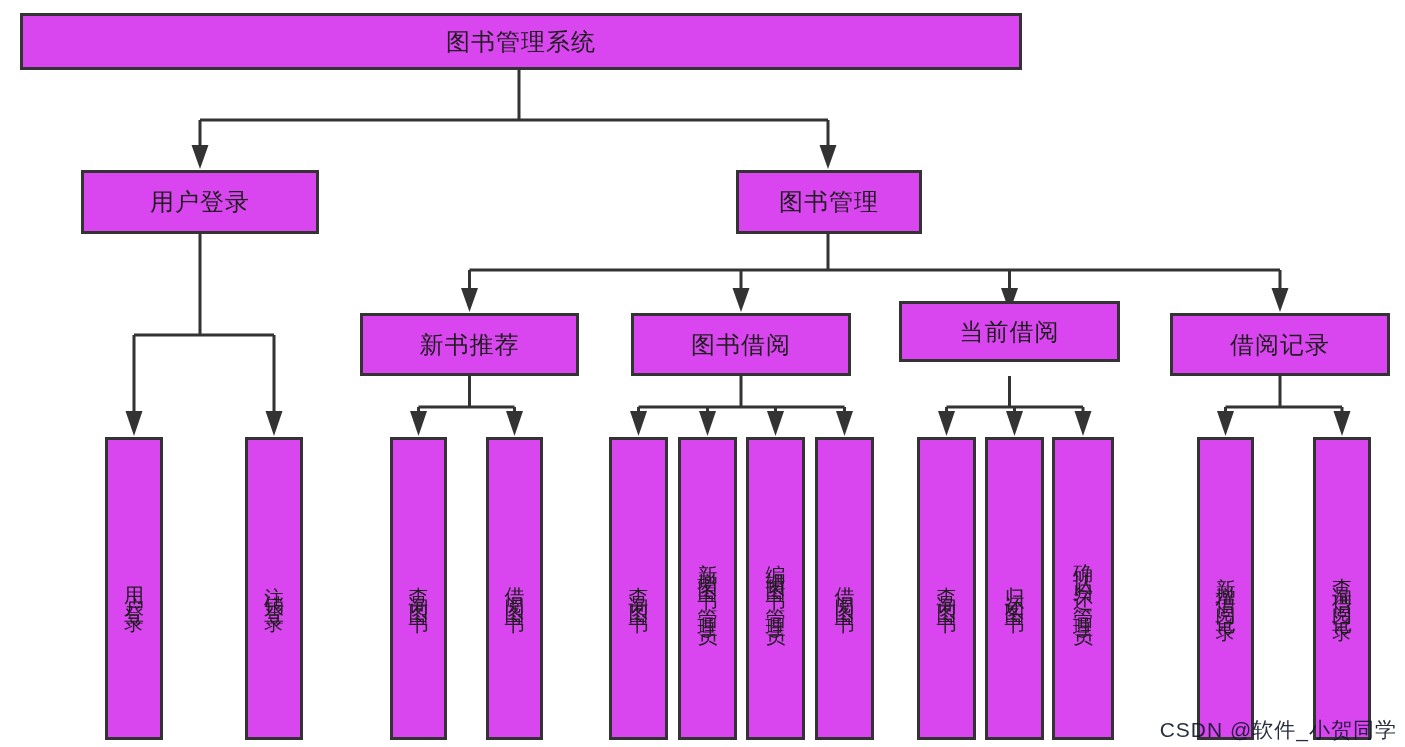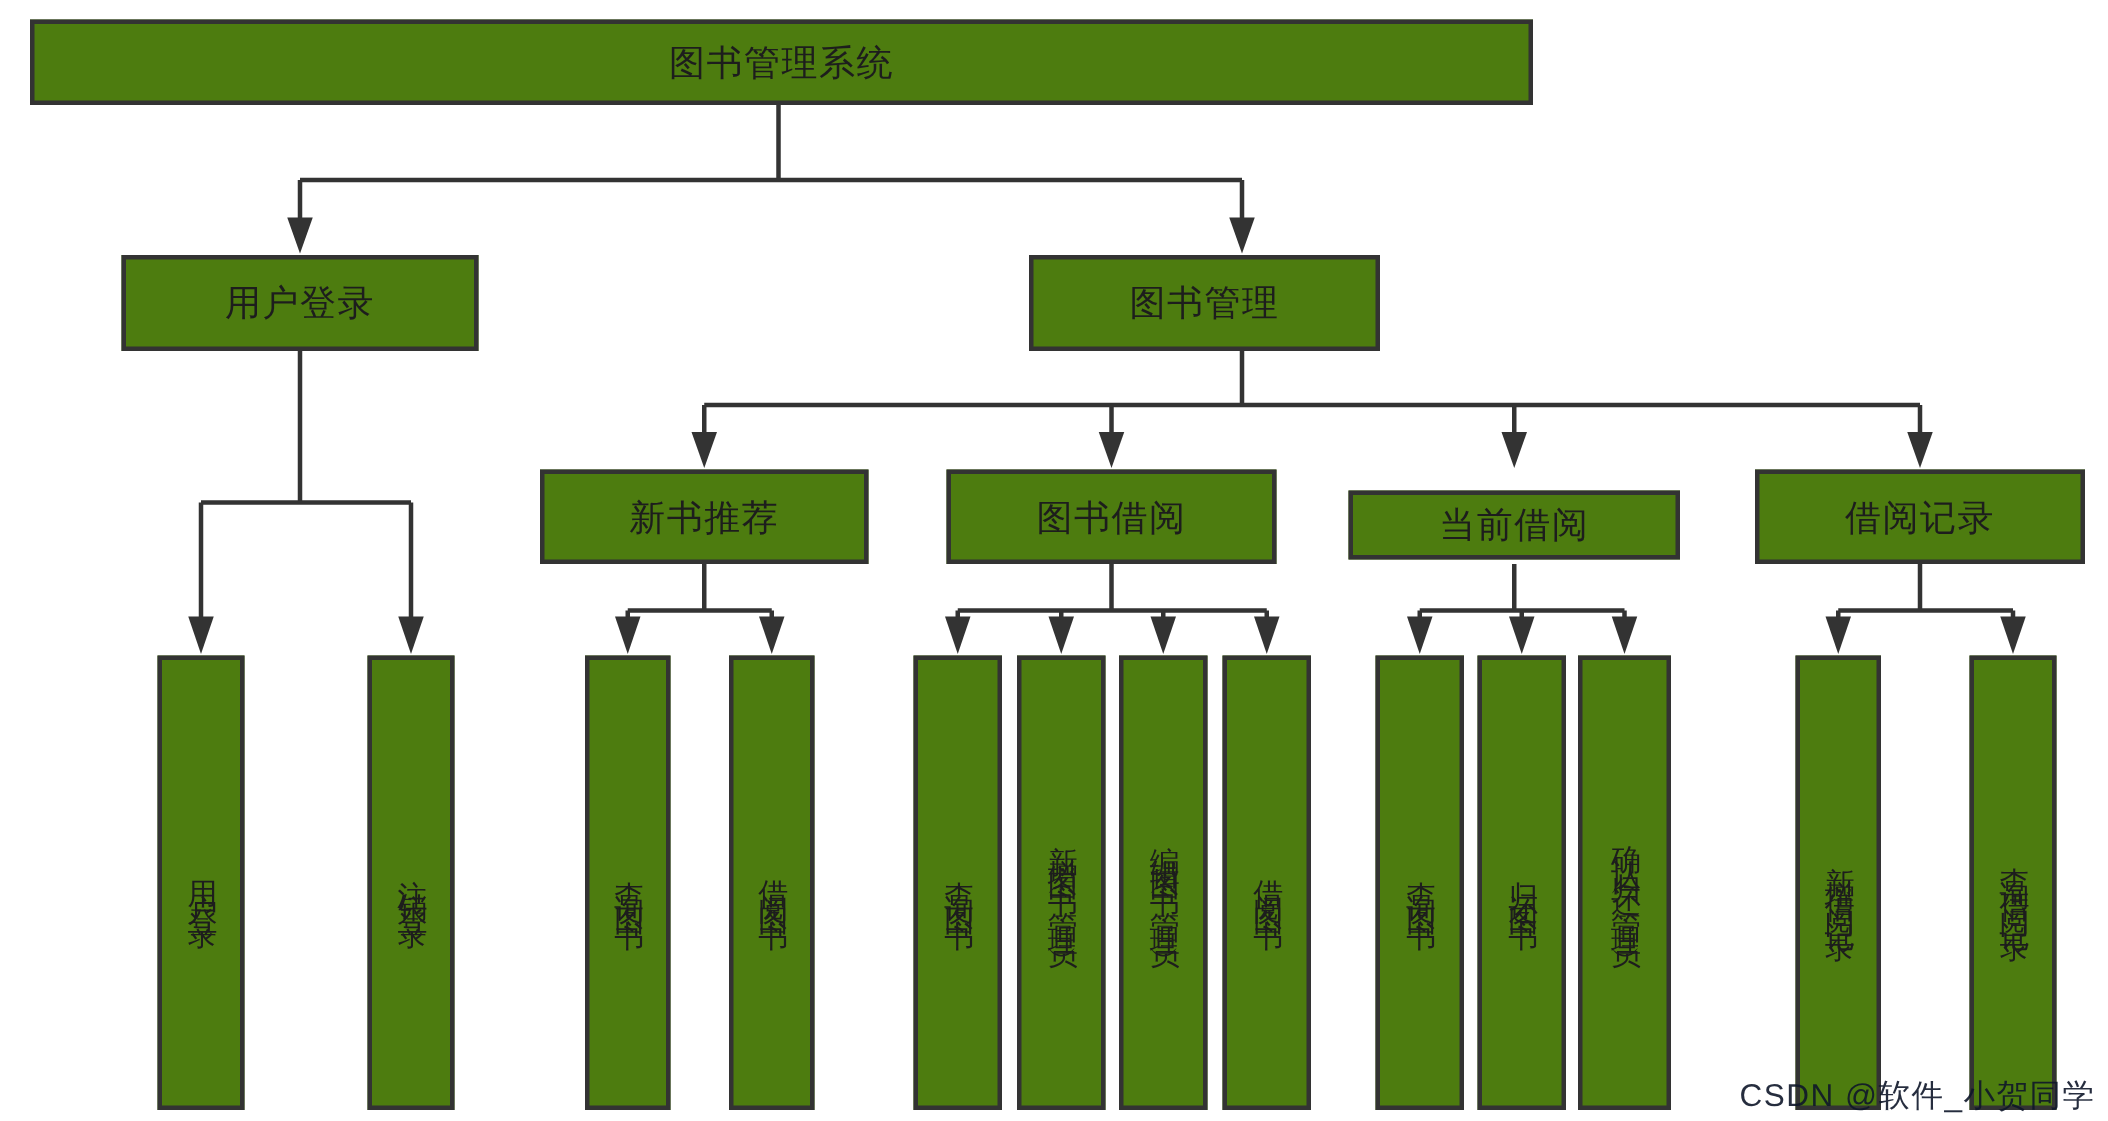--- a/index.html
+++ b/index.html
@@ -2,21 +2,21 @@
 <html><head>
 <meta charset="utf-8">
 <style>
   html,body{margin:0;padding:0;background:#fff;}
   .stage{
     position:relative;width:1405px;height:747px;background:#ffffff;
     font-family:"Liberation Sans","DejaVu Sans",sans-serif;overflow:hidden;
   }
   .connectors{position:absolute;left:0;top:0;}
   .box{
-    position:absolute;box-sizing:border-box;border:3px solid #333333;background:#4d7c0f;
+    position:absolute;box-sizing:border-box;border:3px solid #333333;background:#d946ef;
     display:flex;align-items:center;justify-content:center;color:#1d1d1d;
   }
   .box.h{font-size:24px;letter-spacing:1px;white-space:nowrap;}
   .vtext{
     writing-mode:vertical-rl;font-size:20px;letter-spacing:9px;line-height:1.05;
     white-space:nowrap;
   }
   .watermark{
     position:absolute;right:8px;bottom:3px;font-size:21px;color:#0f172a;
     letter-spacing:1px;white-space:nowrap;z-index:5;opacity:.9;
@@ -67,31 +67,31 @@
     </g>
   </svg>
 
   <div class="box h" style="left:20px;top:13px;width:1002px;height:57px">
     <span>图书管理系统</span>
   </div>
 
   <div class="box h" style="left:81px;top:170px;width:238px;height:64px">
     <span>用户登录</span>
   </div>
-  <div class="box h" style="left:686px;top:170px;width:234px;height:64px">
+  <div class="box h" style="left:736px;top:170px;width:186px;height:64px">
     <span>图书管理</span>
   </div>
 
   <div class="box h" style="left:631px;top:313px;width:220px;height:63px">
     <span>图书借阅</span>
   </div>
   <div class="box h" style="left:360px;top:313px;width:219px;height:63px">
     <span>新书推荐</span>
   </div>
-  <div class="box h" style="left:899px;top:327px;width:221px;height:46px">
+  <div class="box h" style="left:899px;top:301px;width:221px;height:61px">
     <span>当前借阅</span>
   </div>
   <div class="box h" style="left:1170px;top:313px;width:220px;height:63px">
     <span>借阅记录</span>
   </div>
 
   <div class="box" style="left:105px;top:437px;width:58px;height:303px">
     <span class="vtext">用户登录</span>
   </div>
   <div class="box" style="left:245px;top:437px;width:58px;height:303px">

